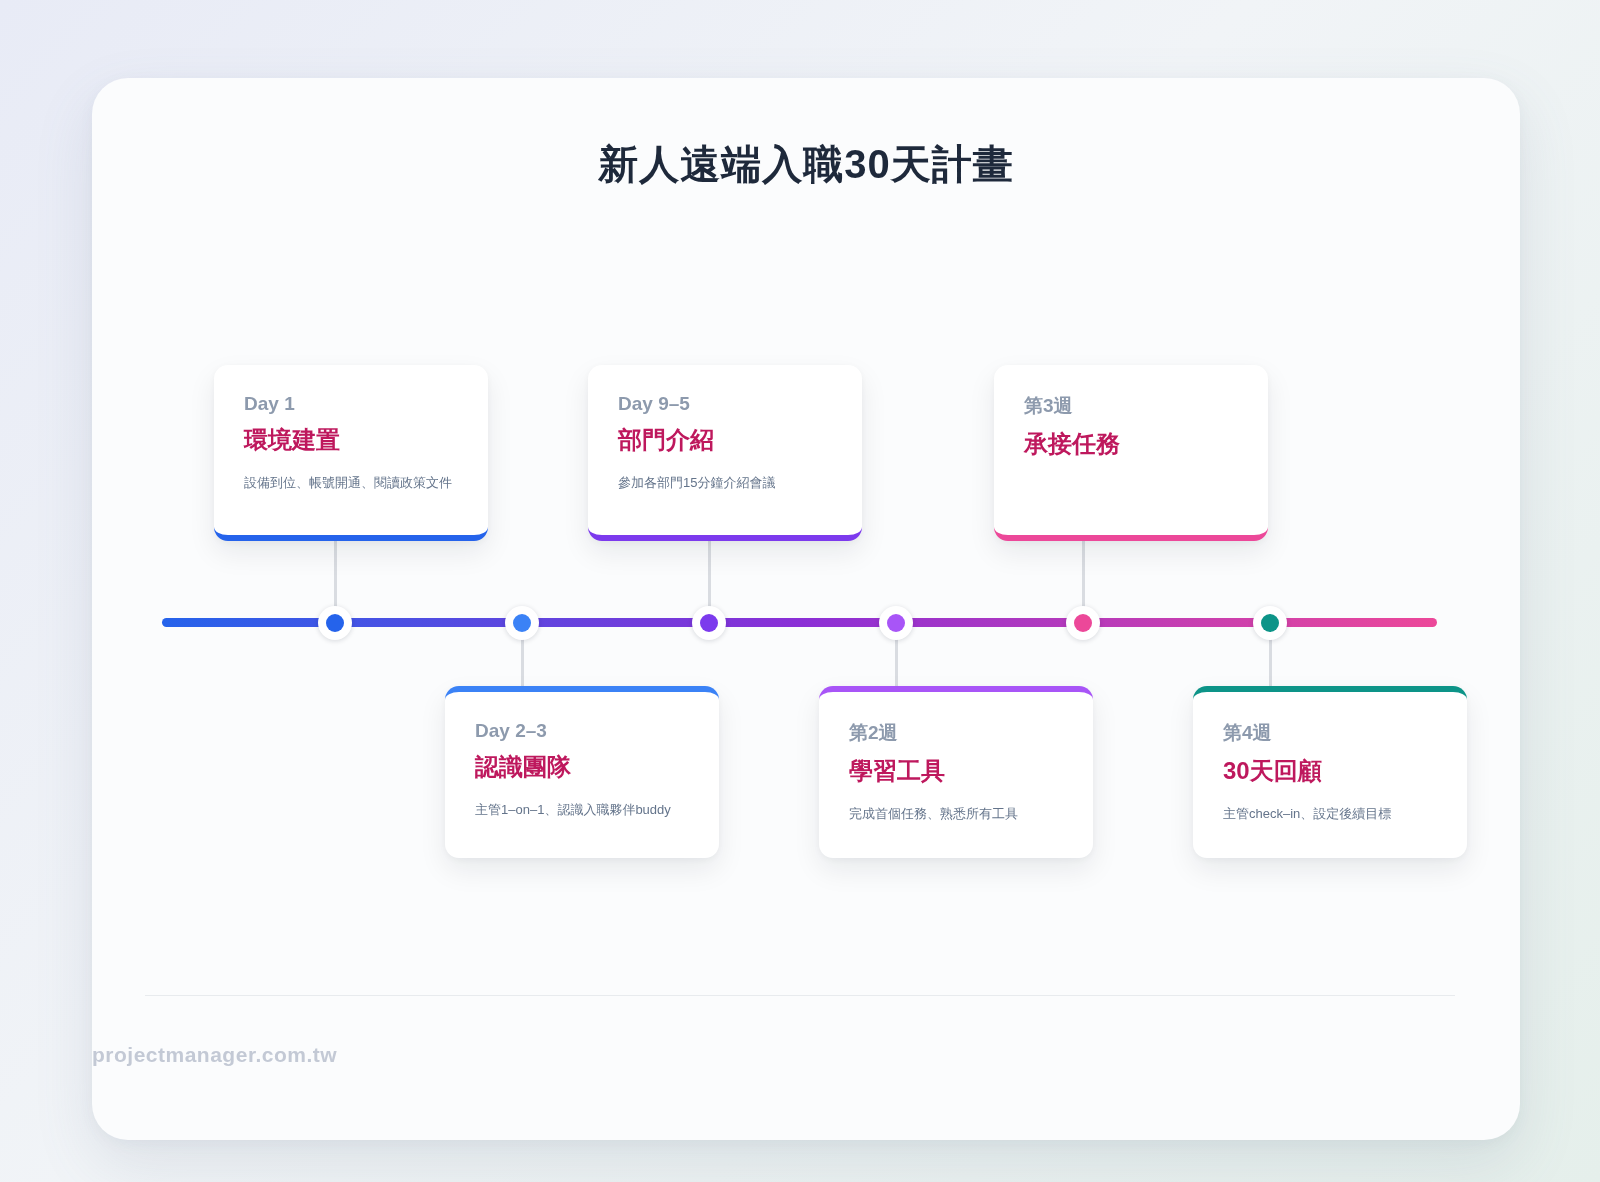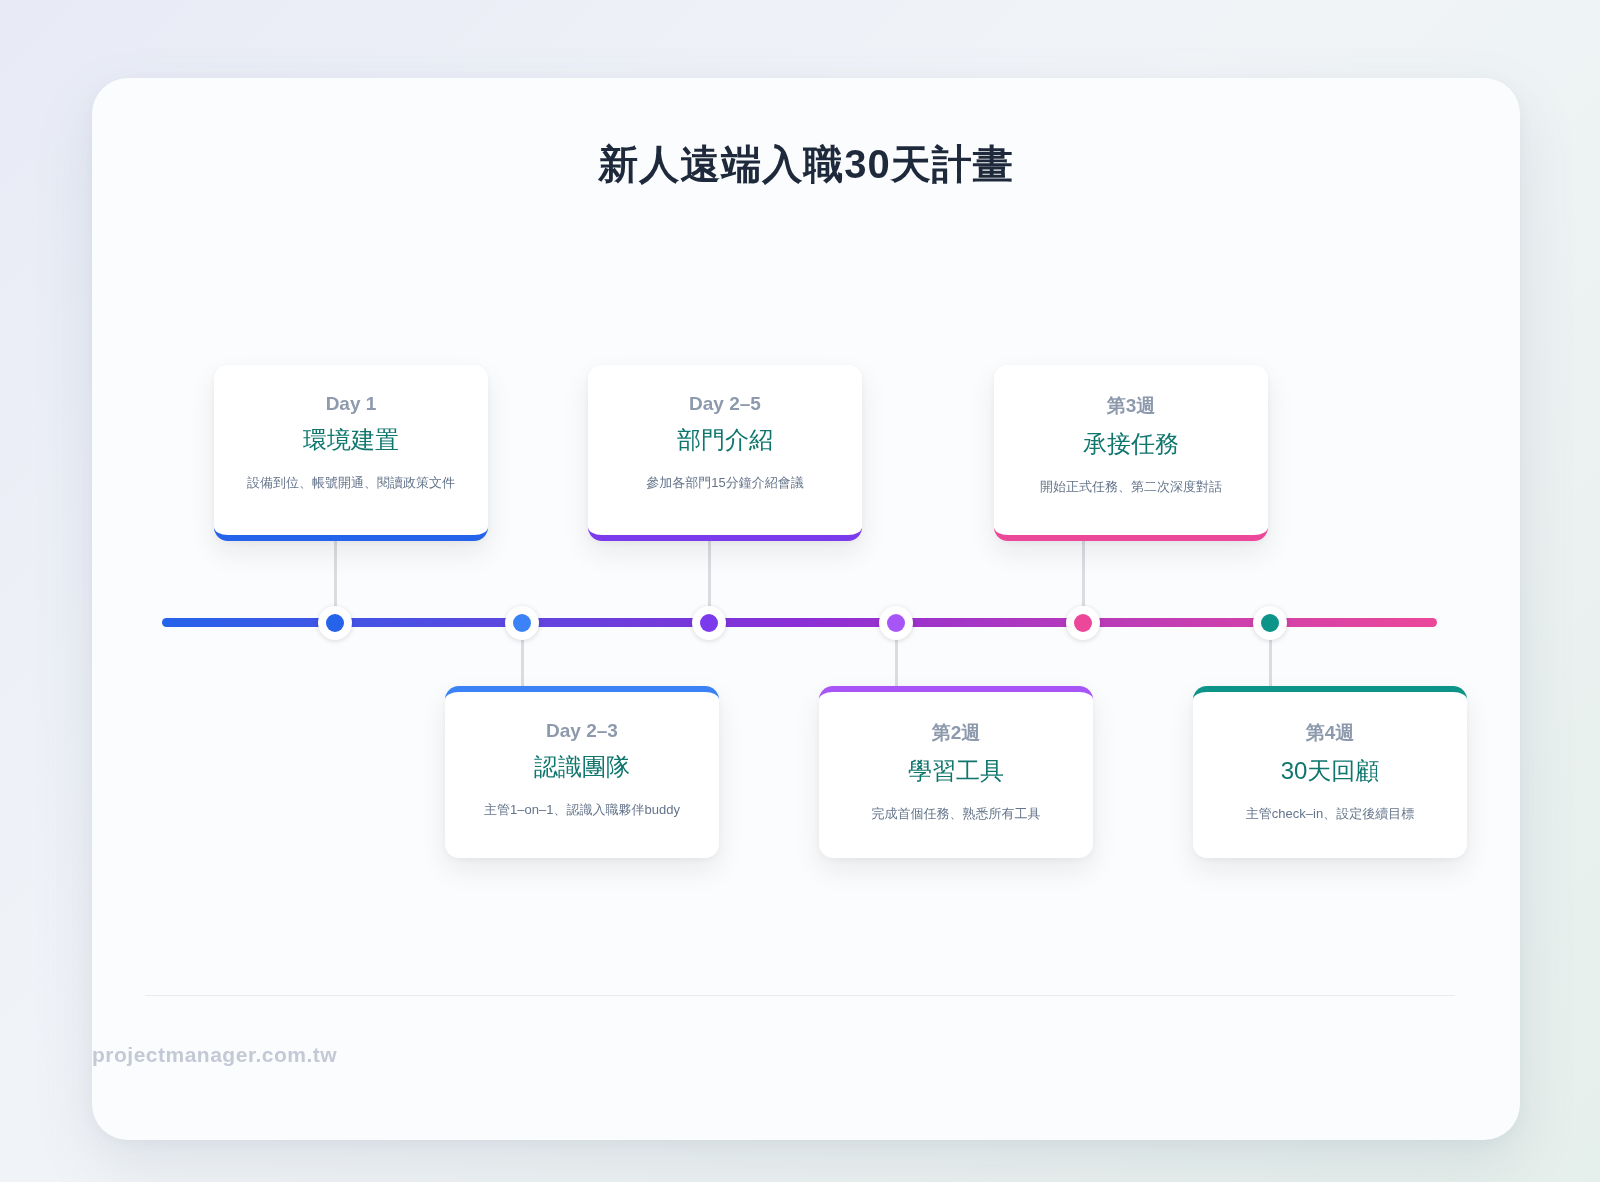--- a/index.html
+++ b/index.html
@@ -74,34 +74,33 @@
 
   
   .card {
     position: absolute;
     width: 274px;
     background: #ffffff;
     border-radius: 14px;
     box-shadow: 0 12px 28px rgba(15, 23, 42, 0.08), 0 2px 6px rgba(15, 23, 42, 0.04);
     padding: 28px 30px;
     z-index: 4;
-    text-align: center;
   }
   .card.top { top: 287px; height: 176px; border-bottom: 6px solid var(--accent, #2563eb); }
   .card.bottom { top: 608px; height: 172px; border-top: 6px solid var(--accent, #2563eb); margin-left: 44px; }
   .card-label {
     font-size: 19px;
     font-weight: 600;
     color: #8d9aad;
     margin-bottom: 9px;
   }
   .card-title {
     font-size: 24px;
-    font-weight: 400;
-    color: #0f766e;
+    font-weight: 700;
+    color: #be185d;
     margin-bottom: 11px;
   }
   .card-desc {
     font-size: 13px;
     line-height: 31px;
     color: #64748b;
   }
 
   .footer-divider {
     position: absolute;
@@ -162,35 +161,34 @@
       <div class="card-desc">設備到位、帳號開通、閱讀政策文件</div>
     </div>
 
     <div class="card bottom" style="left: 309px; --accent: #3b82f6;">
       <div class="card-label">Day 2–3</div>
       <div class="card-title">認識團隊</div>
       <div class="card-desc">主管1–on–1、認識入職夥伴buddy</div>
     </div>
 
     <div class="card top" style="left: 496px; --accent: #7c3aed;">
-      <div class="card-label">Day 2–5</div>
+      <div class="card-label">Day 9–5</div>
       <div class="card-title">部門介紹</div>
       <div class="card-desc">參加各部門15分鐘介紹會議</div>
     </div>
 
     <div class="card bottom" style="left: 683px; --accent: #a855f7;">
       <div class="card-label">第2週</div>
       <div class="card-title">學習工具</div>
       <div class="card-desc">完成首個任務、熟悉所有工具</div>
     </div>
 
     <div class="card top" style="left: 902px; --accent: #ec4899;">
       <div class="card-label">第3週</div>
       <div class="card-title">承接任務</div>
-      <div class="card-desc">開始正式任務、第二次深度對話</div>
     </div>
 
     <div class="card bottom" style="left: 1057px; --accent: #0d9488;">
       <div class="card-label">第4週</div>
       <div class="card-title">30天回顧</div>
       <div class="card-desc">主管check–in、設定後續目標</div>
     </div>
 
     <div class="footer-divider"></div>
     <div class="footer-url">projectmanager.com.tw</div>

